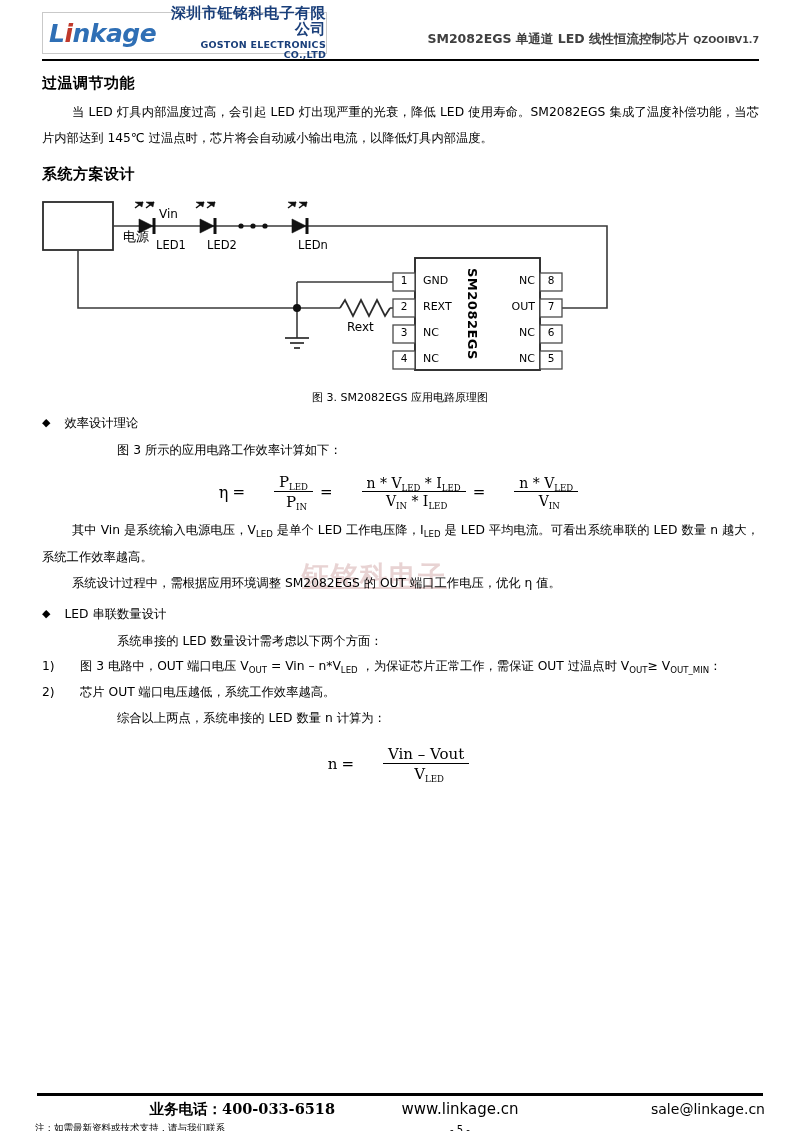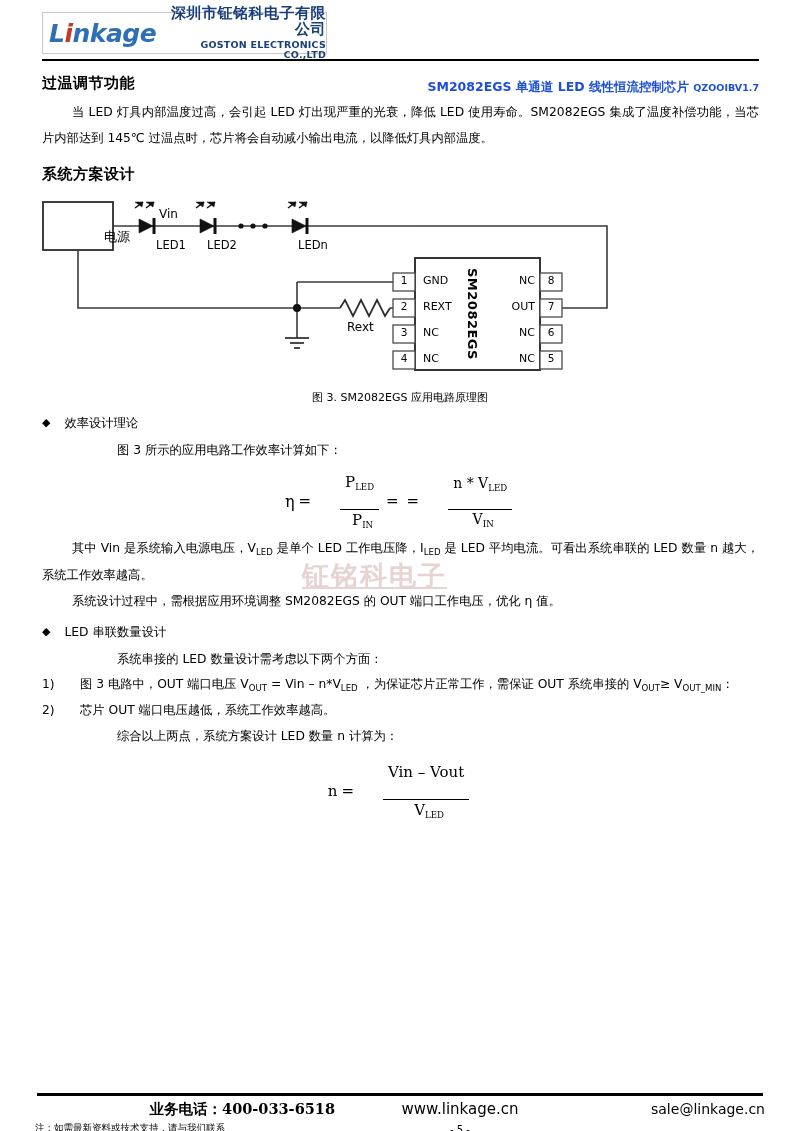--- a/index.html
+++ b/index.html
@@ -39,23 +39,22 @@
     font-size: 15px; font-weight: bold; color: #1a3f7a;
     letter-spacing: 0.5px;
   }
   .logo-en {
     font-family: "DejaVu Sans", sans-serif;
     font-size: 9.5px; color: #1a3f7a; font-weight: bold;
     letter-spacing: 0.2px; margin-top: 2px;
   }
   .header-title {
     position: absolute; right: 6px; top: 19px;
-    font-size: 12.5px; font-weight: bold; color: #1d4ed8;
+    font-size: 12.5px; font-weight: bold; color: #404040;
     white-space: nowrap;
-    margin-top: 48px;
   }
   .header-title .ver { font-size: 9.5px; font-weight: bold; }
   .header-rule {
     position: absolute; left: 7px; right: 6px; top: 47px;
     height: 0; border-top: 2px solid #000;
   }
 
   
   .sec-h {
     font-size: 15px; font-weight: bold; color: #000;
@@ -91,21 +90,21 @@
   .fig-cap {
     text-align: center; font-size: 11px; color: #000;
     margin-top: 0px; font-family: "DejaVu Sans", sans-serif;
   }
 
   
   .formula { display: flex; justify-content: center; align-items: center; }
   .formula.f1 { margin: 10px 0 6px 0; }
   .formula.f2 { margin: 14px 0 4px 0; }
   .fr { display: inline-flex; flex-direction: column; align-items: center; margin: 0 3px; }
-  .fr .top { border-bottom: 1.3px solid #000; padding: 0 5px 18px 5px; margin-left: 22px; }
+  .fr .top { border-bottom: 1.3px solid #000; padding: 0 5px 0 5px; margin-left: 22px; }
   .fr .bot { padding: 1px 5px 0 5px; margin-left: 28px; }
   .mvar { font-family: "DejaVu Serif", serif; font-size: 15px; }
   .mvar.small { font-size: 14px; }
   .eq { font-size: 15px; margin: 0 4px; font-family: "DejaVu Serif", serif; }
   .eta { font-size: 16px; font-family: "DejaVu Serif", serif; }
 
   
   .watermark {
     position: absolute; left: 302px; top: 546px;
     font-size: 27px; font-weight: bold;
@@ -236,21 +235,21 @@
 
       <g stroke="#4a4a4a" stroke-width="1.3" fill="#fff">
         <rect x="505" y="83" width="22" height="18"></rect>
         <rect x="505" y="109" width="22" height="18"></rect>
         <rect x="505" y="135" width="22" height="18"></rect>
         <rect x="505" y="161" width="22" height="18"></rect>
       </g>
     </svg>
 
     <div style="position:absolute;left:0;top:0;width:100%;height:185px;pointer-events:none;">
-      <div style="position:absolute;left:47px;top:38px;width:70px;text-align:center;font-size:13px;">电源</div>
+      <div style="position:absolute;left:66px;top:38px;width:70px;text-align:center;font-size:13px;">电源</div>
       <div style="position:absolute;left:124px;top:17px;font-size:12px;">Vin</div>
       <div style="position:absolute;left:121px;top:48px;font-size:11.5px;text-align:right;">LED1</div>
       <div style="position:absolute;left:172px;top:48px;font-size:11.5px;">LED2</div>
       <div style="position:absolute;left:263px;top:48px;font-size:11.5px;">LEDn</div>
       <div style="position:absolute;left:312px;top:130px;font-size:12px;">Rext</div>
 
       <div style="position:absolute;left:430px;top:78px;font-size:13px;font-weight:bold;
                   writing-mode:vertical-rl;letter-spacing:0.5px;">SM2082EGS</div>
 
       <div style="position:absolute;left:358px;top:84px;width:22px;text-align:center;font-size:10.5px;">1</div>
@@ -284,20 +283,24 @@
   <div class="para ind2">图 3 所示的应用电路工作效率计算如下：</div>
 
   <div class="formula f1">
     <span class="eta">η</span>
     <span class="eq">=</span>
     <span class="fr">
       <span class="top mvar"><span>P</span><sub>LED</sub></span>
       <span class="bot mvar"><span>P</span><sub>IN</sub></span>
     </span>
     <span class="eq">=</span>
+    <span class="fr">
+      <span class="top mvar small"><span>n * V</span><sub>LED</sub><span> * I</span><sub>LED</sub></span>
+      <span class="bot mvar small"><span>V</span><sub>IN</sub><span> * I</span><sub>LED</sub></span>
+    </span>
     <span class="eq">=</span>
     <span class="fr">
       <span class="top mvar small"><span>n * V</span><sub>LED</sub></span>
       <span class="bot mvar small"><span>V</span><sub>IN</sub></span>
     </span>
   </div>
 
   <div class="para ind above-wm">
     <span>其中 Vin 是系统输入电源电压，V</span><sub>LED</sub><span> 是单个 LED 工作电压降，I</span><sub>LED</sub><span> 是 LED 平均电流。可看出系统串联的 LED 数量 n 越大，系统工作效率越高。</span>
   </div>
@@ -305,29 +308,29 @@
   <div class="para ind above-wm">系统设计过程中，需根据应用环境调整 SM2082EGS 的 OUT 端口工作电压，优化 η 值。</div>
 
   <div class="bullet-row">
     <span class="dia">◆</span>
     <span>LED 串联数量设计</span>
   </div>
   <div class="para ind2">系统串接的 LED 数量设计需考虑以下两个方面：</div>
 
   <div class="num-row">
     <span class="num">1)</span>
-    <span class="txt"><span>图 3 电路中，OUT 端口电压 V</span><sub>OUT</sub><span> = Vin – n*V</span><sub>LED</sub><span> ，为保证芯片正常工作，需保证 OUT 系统串接的 V</span><sub>OUT</sub><span>≥ V</span><sub>OUT_MIN</sub><span>：</span></span>
+    <span class="txt"><span>图 3 电路中，OUT 端口电压 V</span><sub>OUT</sub><span> = Vin – n*V</span><sub>LED</sub><span> ，为保证芯片正常工作，需保证 OUT 过温点时 V</span><sub>OUT</sub><span>≥ V</span><sub>OUT_MIN</sub><span>：</span></span>
   </div>
 
   <div class="num-row">
     <span class="num">2)</span>
     <span class="txt">芯片 OUT 端口电压越低，系统工作效率越高。</span>
   </div>
 
-  <div class="para ind2">综合以上两点，系统方案设计 LED 数量 n 计算为：</div>
+  <div class="para ind2">综合以上两点，系统串接的 LED 数量 n 计算为：</div>
 
   <div class="formula f2">
     <span class="mvar">n</span>
     <span class="eq">=</span>
     <span class="fr">
       <span class="top mvar">Vin – Vout</span>
       <span class="bot mvar"><span>V</span><sub>LED</sub></span>
     </span>
   </div>
 

